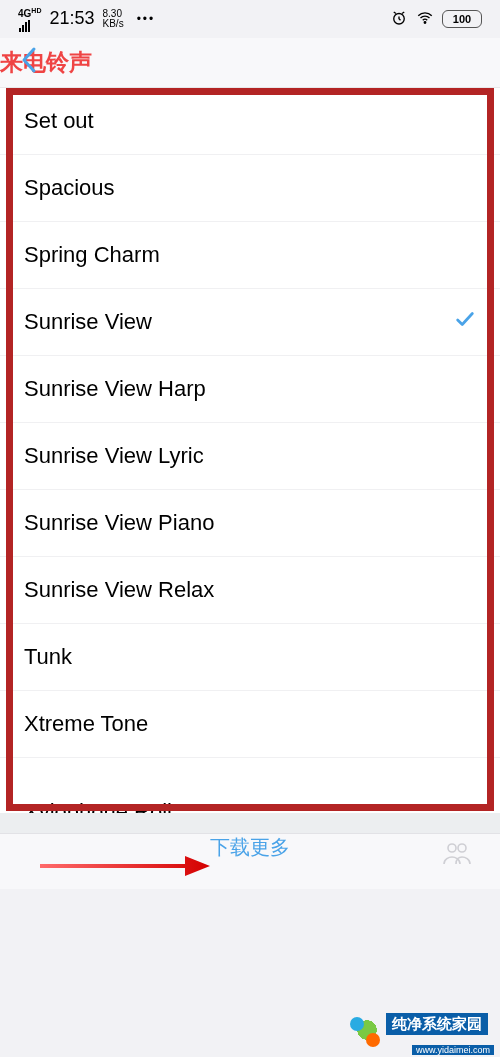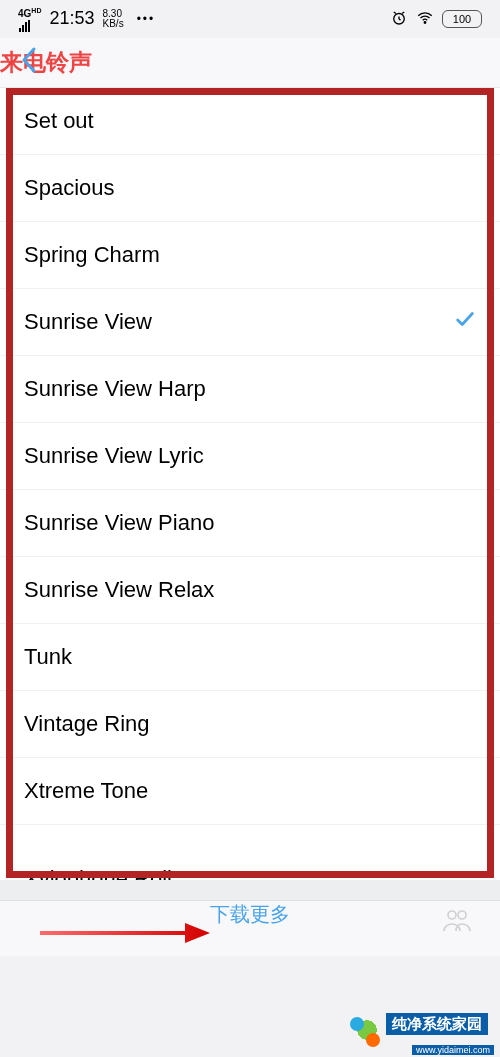--- a/index.html
+++ b/index.html
@@ -31,20 +31,21 @@
     .battery {
       border: 1.5px solid #555;
       border-radius: 6px;
       width: 40px;
       height: 18px;
       display: flex;
       align-items: center;
       justify-content: center;
       font-size: 11px;
       position: relative;
+      font-weight: bold;
     }
     .header {
       height: 50px;
       background: #f8f8fa;
       display: flex;
       align-items: center;
       position: relative;
       border-bottom: 1px solid #e8e8ea;
     }
     .back-chevron {
@@ -261,23 +262,20 @@
       <li class="ring-item">
         <span>Sunrise View Piano</span>
       </li>
       <li class="ring-item">
         <span>Sunrise View Relax</span>
       </li>
       <li class="ring-item">
         <span>Tunk</span>
       </li>
       <li class="ring-item">
-        <span>Vintage Ring</span>
-      </li>
-      <li class="ring-item">
         <span>Xtreme Tone</span>
       </li>
       <li class="ring-item">
         <span>Xylophone Roll</span>
       </li>
     </ul>
 </div>
 
 <div class="footer-space"></div>
 

